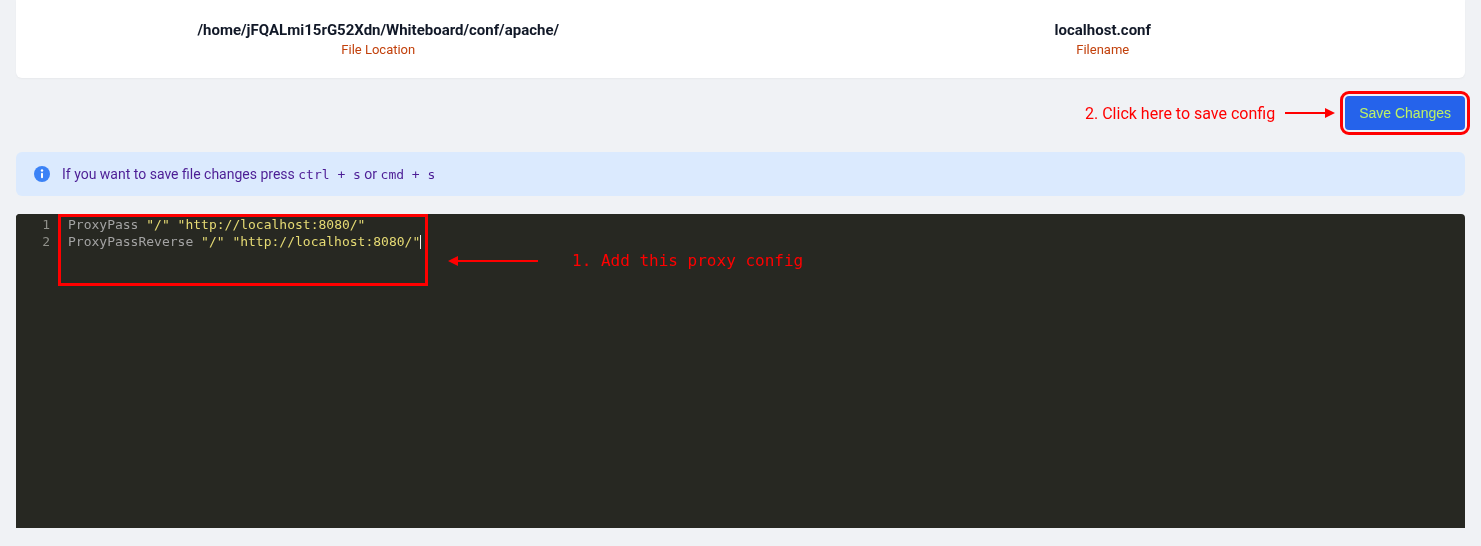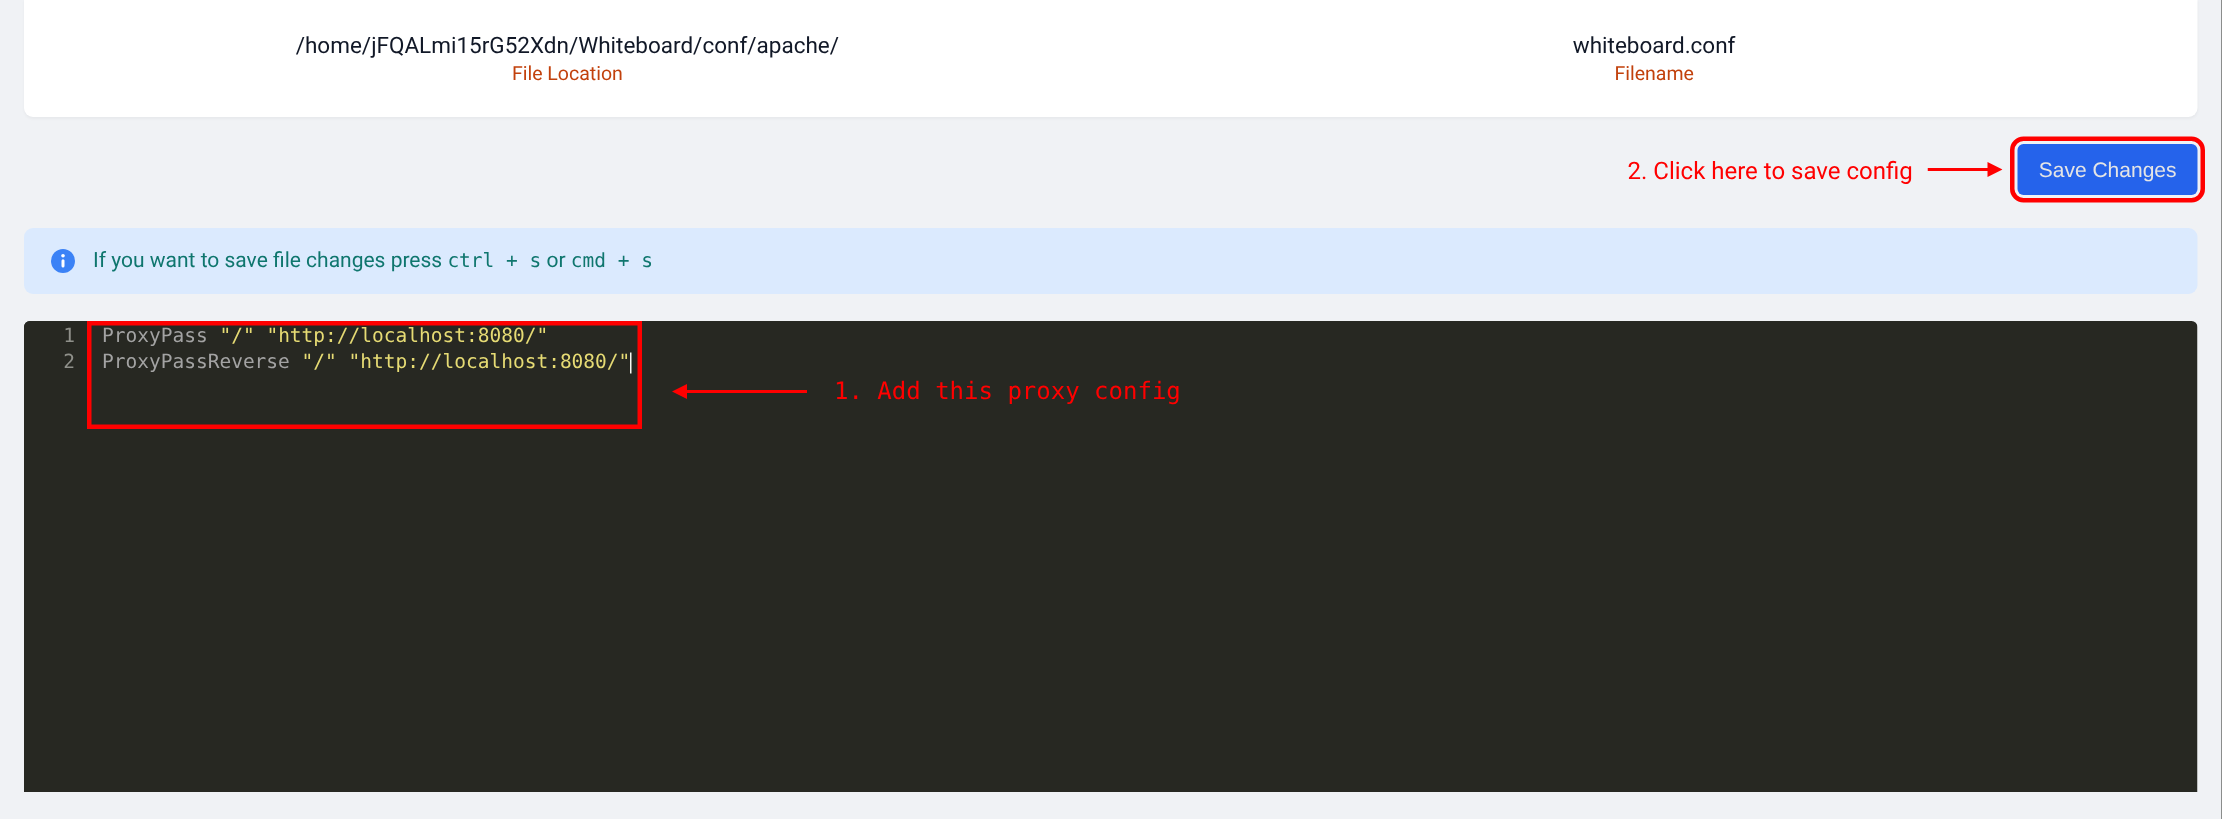--- a/index.html
+++ b/index.html
@@ -19,21 +19,21 @@
       box-shadow: 0 1px 2px rgba(0,0,0,0.04);
     }
     .top-card-col {
       flex: 1;
       display: flex;
       flex-direction: column;
       justify-content: center;
       align-items: center;
     }
     .top-card-title {
-      font-weight: 400;
+      font-weight: 700;
       font-size: 15px;
       color: #111827;
     }
     .top-card-sub {
       font-size: 13px;
       color: #c2410c;
       margin-top: 3px;
     }
     .toolbar-row {
       display: flex;
@@ -46,32 +46,32 @@
       color: #ff0000;
       font-size: 16px;
     }
     .arrow-right {
       display: flex;
       align-items: center;
     }
     .arrow-right svg { display:block; }
     .save-btn {
       background: #2563eb;
-      color: #e5e5e5;
+      color: #bef264;
       font-size: 14px;
       border: none;
       border-radius: 4px;
       padding: 9px 14px;
       cursor: pointer;
       outline: 3px solid #ff0000;
       outline-offset: 2px;
     }
     .info-banner {
       background: #dbeafe;
-      color: #0f766e;
+      color: #4c1d95;
       border-radius: 6px;
       display: flex;
       align-items: flex-start;
       padding: 14px 18px;
       margin: 22px 16px 0 16px;
       gap: 12px;
       font-size: 14px;
     }
     .info-banner .info-icon {
       width: 16px;
@@ -131,35 +131,35 @@
       width: 370px;
       height: 72px;
       pointer-events: none;
     }
     .editor-annot {
       position: absolute;
       top: 38px;
       left: 432px;
       display: flex;
       align-items: center;
-      gap: 18px;
+      gap: 34px;
       pointer-events: none;
     }
     .arrow-left svg { display:block; }
   </style>
 </head>
 <body>
 
 <div class="top-card">
   <div class="top-card-col">
     <div class="top-card-title">/home/jFQALmi15rG52Xdn/Whiteboard/conf/apache/</div>
     <div class="top-card-sub">File Location</div>
   </div>
   <div class="top-card-col">
-    <div class="top-card-title">whiteboard.conf</div>
+    <div class="top-card-title">localhost.conf</div>
     <div class="top-card-sub">Filename</div>
   </div>
 </div>
 
 <div class="toolbar-row">
   <span class="annotation-text">2. Click here to save config</span>
   <span class="arrow-right">
     <svg width="50" height="14" viewBox="0 0 50 14">
       <line x1="0" y1="7" x2="42" y2="7" stroke="#ff0000" stroke-width="2"></line>
       <polygon points="50,7 40,2 40,12" fill="#ff0000"></polygon>

